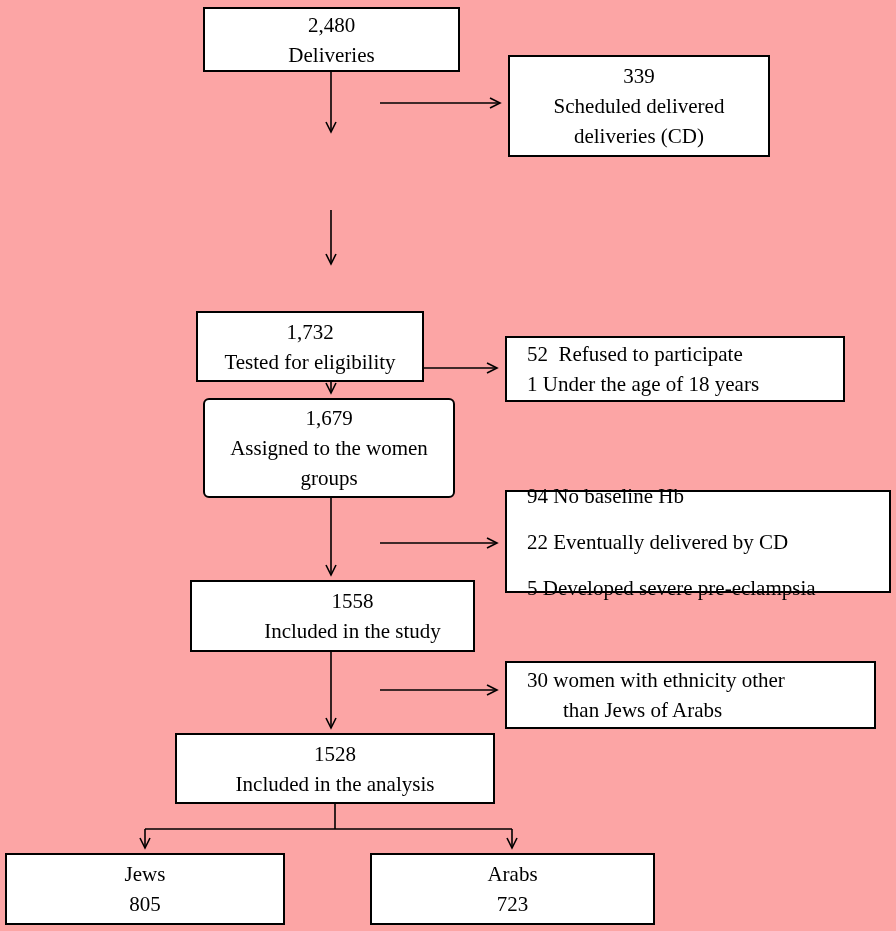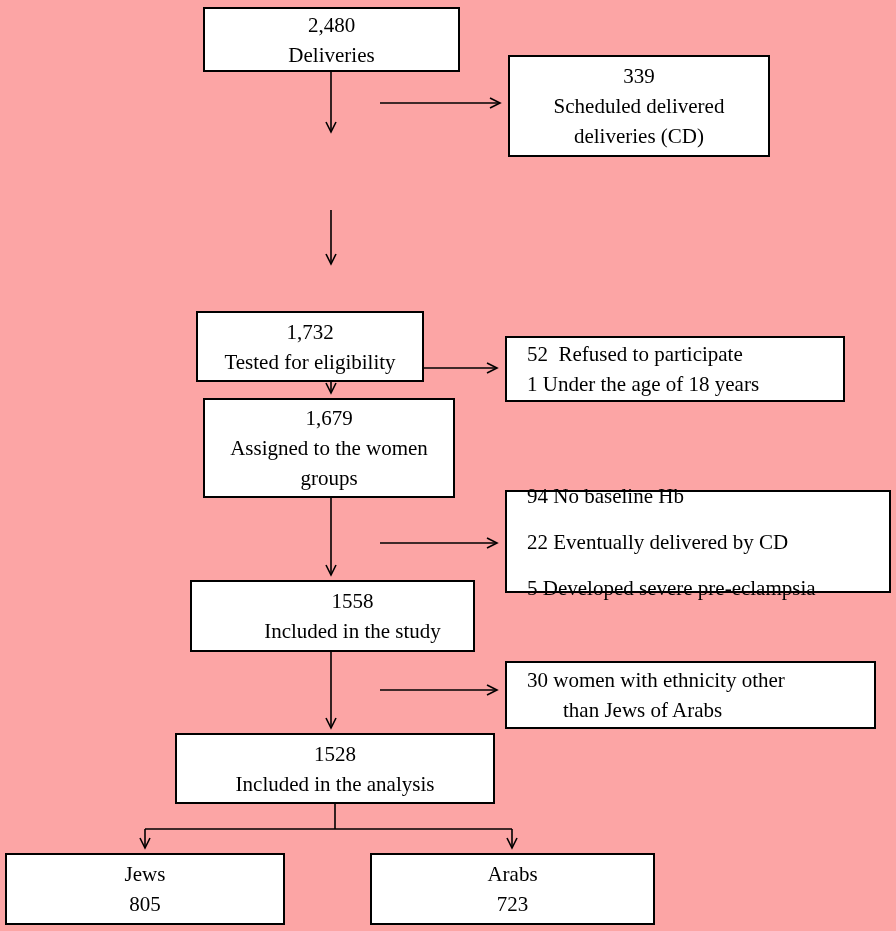--- a/index.html
+++ b/index.html
@@ -37,21 +37,21 @@
     text-align: left;
     padding: 4px 20px;
   }
   .line { white-space: pre-wrap; }
   .indent { padding-left: 36px; }
 
   
   #box-deliveries        { left: 203px; top: 7px;   width: 257px; height: 65px; }
   #box-vaginal           { left: 203px; top: 137px; width: 257px; height: 73px; }
   #box-eligibility       { left: 196px; top: 269px; width: 228px; height: 71px; margin-top: 42px; }
-  #box-assigned          { left: 203px; top: 398px; width: 252px; height: 100px; }
+  #box-assigned          { left: 203px; top: 398px; width: 252px; height: 100px; border-radius: 6px; }
   #box-included-study    { left: 190px; top: 580px; width: 285px; height: 72px; padding-left: 46px; }
   #box-included-analysis { left: 175px; top: 733px; width: 320px; height: 71px; }
 
   #side-scheduled-cd     { left: 508px; top: 55px;  width: 262px; height: 102px; }
   #side-refused          { left: 505px; top: 336px; width: 340px; height: 66px; }
   #side-baseline         { left: 505px; top: 490px; width: 386px; height: 103px; gap: 16px; }
   #side-ethnicity        { left: 505px; top: 661px; width: 371px; height: 68px; }
 
   #box-jews              { left: 5px;   top: 853px; width: 280px; height: 72px; }
   #box-arabs             { left: 370px; top: 853px; width: 285px; height: 72px; }

